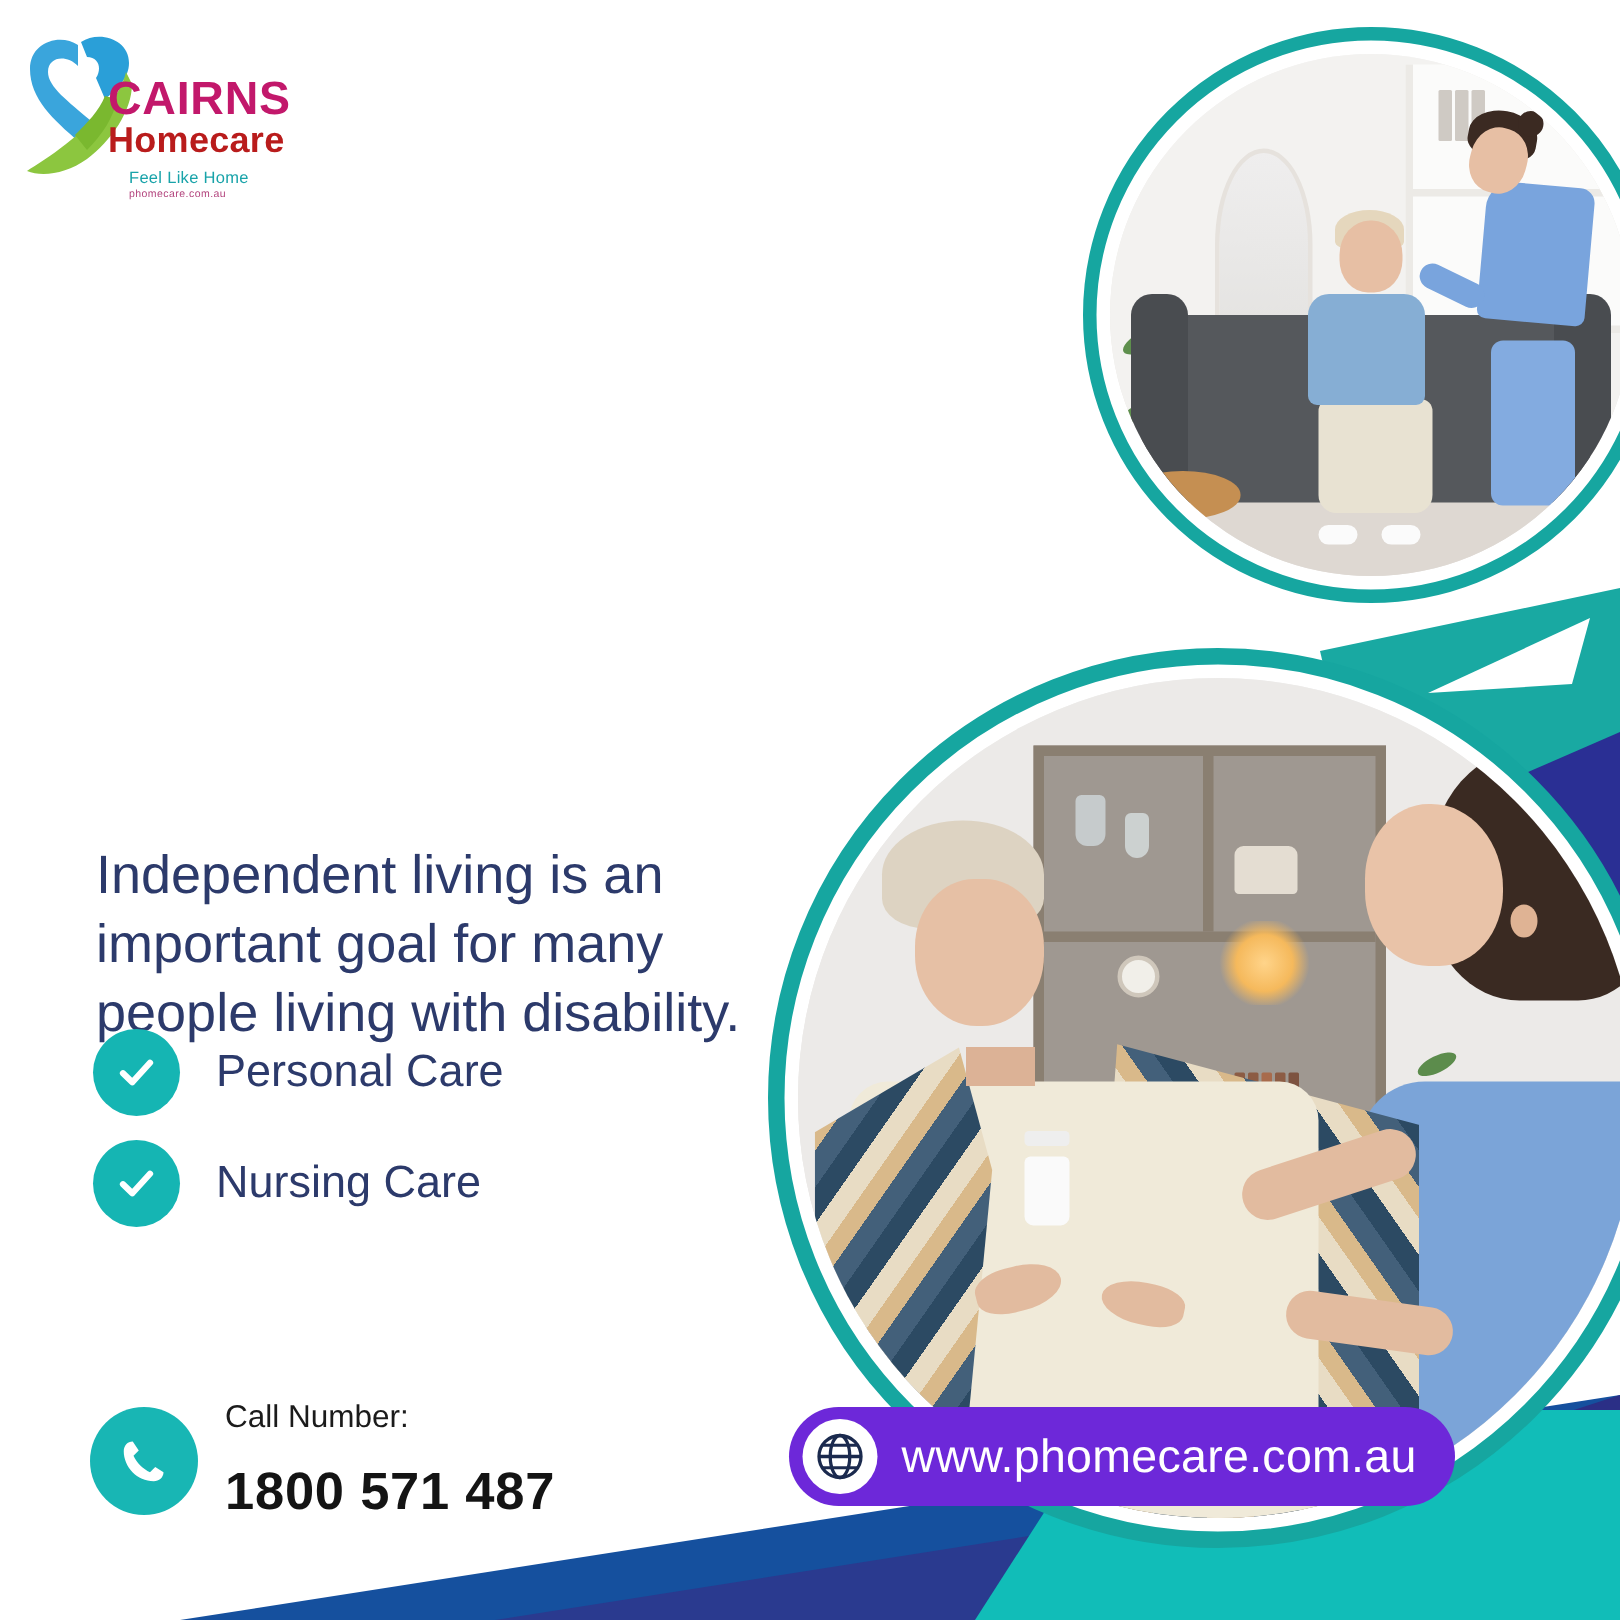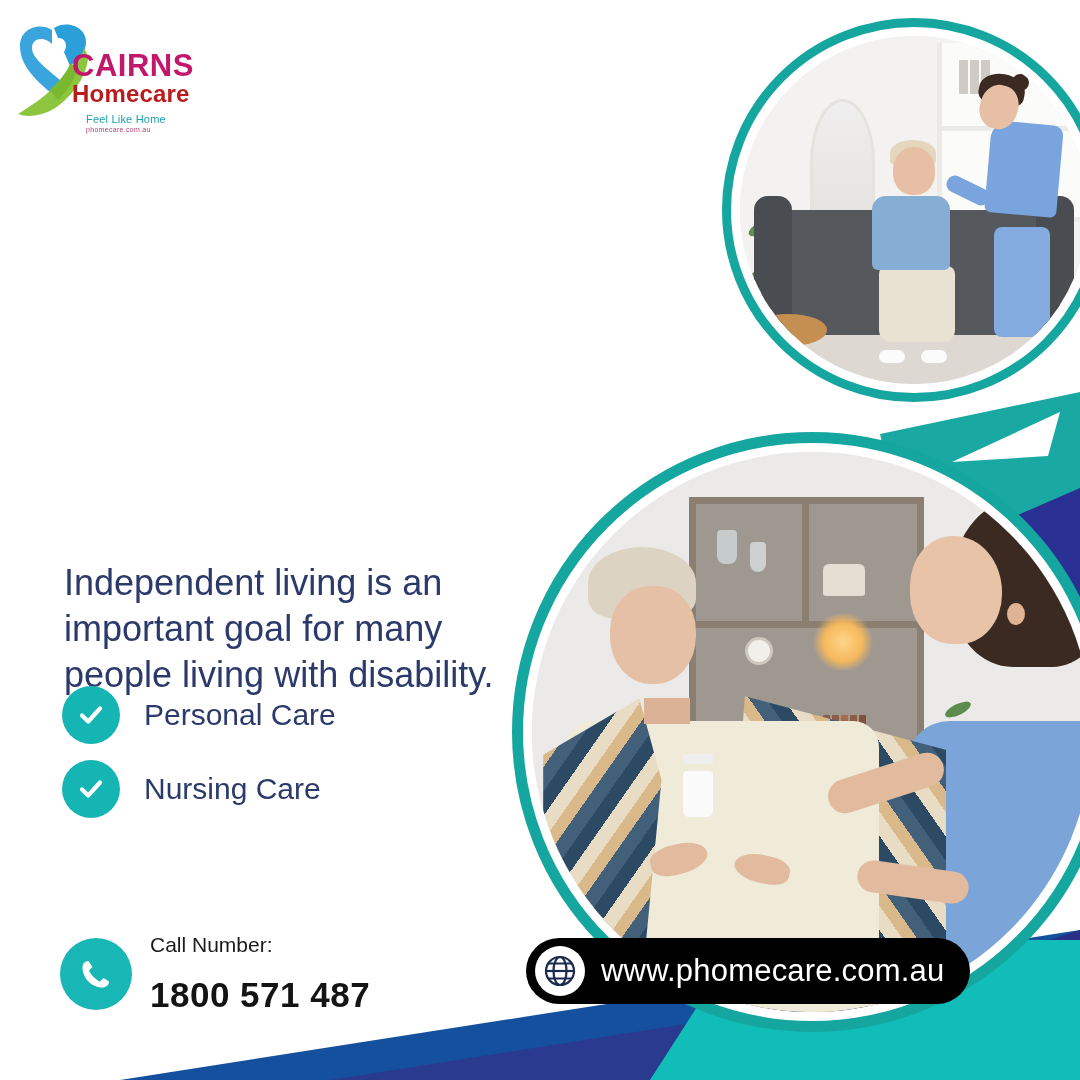--- a/index.html
+++ b/index.html
@@ -236,21 +236,21 @@
     width:72px; height:72px; border-radius:50%; background:#18b6b4;
     display:flex; align-items:center; justify-content:center; flex:0 0 72px;
   }
   .phone-text { margin-left:18px; }
   .phone-label { font-size:21px; color:#1b1b1b; margin:0 0 18px 0; }
   .phone-number { font-size:35px; font-weight:bold; color:#141414; margin:0; letter-spacing:.5px; }
 
   
   .web-pill {
     position:absolute; left:526px; top:938px; height:66px;
-    background:#000000; border-radius:33px;
+    background:#6d28d9; border-radius:33px;
     display:flex; align-items:center; padding:0 26px 0 9px;
   }
   .globe-circle {
     width:50px; height:50px; border-radius:50%; background:#ffffff;
     display:flex; align-items:center; justify-content:center; flex:0 0 50px;
   }
   .web-url { margin-left:16px; font-size:31px; color:#ffffff; letter-spacing:.2px; }
 </style>
 </head>
 <body>

